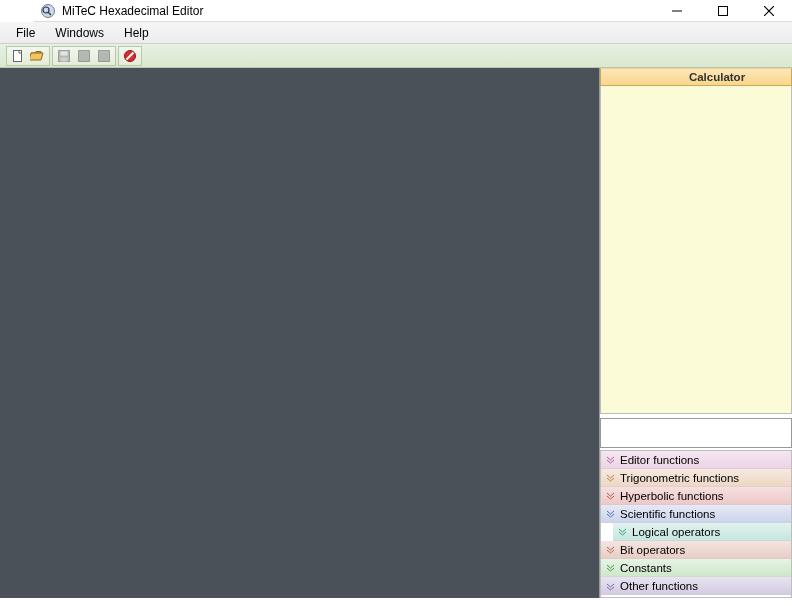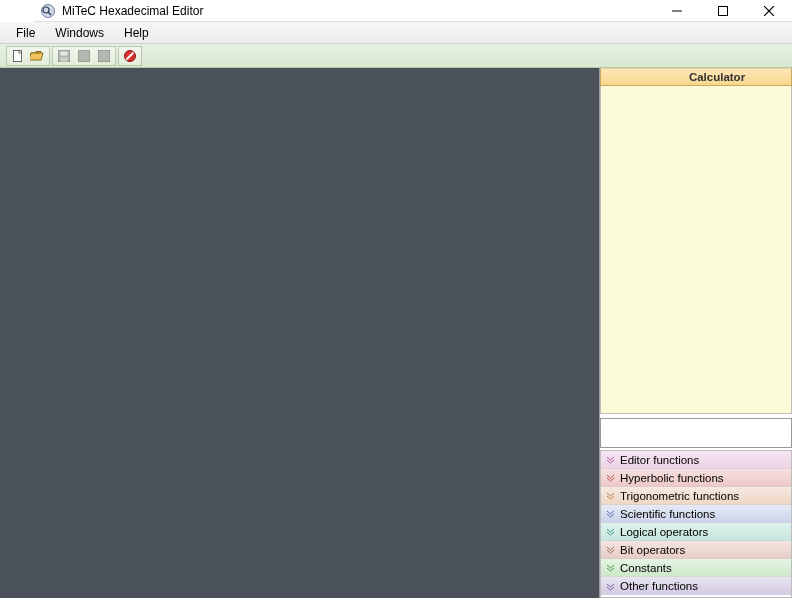--- a/index.html
+++ b/index.html
@@ -134,21 +134,21 @@
   }
   .chev {
     width: 10px; height: 10px;
     display: flex; align-items: center; justify-content: center;
   }
   .chev svg { display:block; }
   .fi0 { background: linear-gradient(#f6e6f2,#ecd4e6); }
   .fi1 { background: linear-gradient(#f6e9e0,#eed7c4); }
   .fi2 { background: linear-gradient(#f6e0e0,#eec8c8); }
   .fi3 { background: linear-gradient(#e6eaf6,#ccd4ec); }
-  .fi4 { background: linear-gradient(#e0f2ee,#c6e6de); }
+  .fi4 { background: linear-gradient(#e0f2ee,#c6e6de); margin-left: 12px; }
   .fi5 { background: linear-gradient(#f4e4e0,#e8cec6); }
   .fi6 { background: linear-gradient(#e6f4e4,#cee8ca); }
   .fi7 { background: linear-gradient(#e8e4f0,#d2cae2); border-bottom:none; }
 </style>
 </head>
 <body>
 
 <div class="titlebar">
   <span class="app-icon">
     <svg width="16" height="16" viewBox="0 0 16 16">
@@ -236,36 +236,36 @@
     <div class="calc-input"></div>
     <div class="func-list">
       <div class="func-item fi0">
         <span class="chev">
           <svg width="9" height="9">
               <path d="M1 2 L4.5 5 L8 2 M1 5 L4.5 8 L8 5" fill="none" stroke="#b15ca0" stroke-width="1"></path>
             </svg>
         </span>
         <span>Editor functions</span>
       </div>
+      <div class="func-item fi1">
+        <span class="chev">
+          <svg width="9" height="9">
+              <path d="M1 2 L4.5 5 L8 2 M1 5 L4.5 8 L8 5" fill="none" stroke="#b88044" stroke-width="1"></path>
+            </svg>
+        </span>
+        <span>Trigonometric functions</span>
+      </div>
       <div class="func-item fi2">
         <span class="chev">
           <svg width="9" height="9">
               <path d="M1 2 L4.5 5 L8 2 M1 5 L4.5 8 L8 5" fill="none" stroke="#b85a5a" stroke-width="1"></path>
             </svg>
         </span>
         <span>Hyperbolic functions</span>
       </div>
-      <div class="func-item fi1">
-        <span class="chev">
-          <svg width="9" height="9">
-              <path d="M1 2 L4.5 5 L8 2 M1 5 L4.5 8 L8 5" fill="none" stroke="#b88044" stroke-width="1"></path>
-            </svg>
-        </span>
-        <span>Trigonometric functions</span>
-      </div>
       <div class="func-item fi3">
         <span class="chev">
           <svg width="9" height="9">
               <path d="M1 2 L4.5 5 L8 2 M1 5 L4.5 8 L8 5" fill="none" stroke="#5a6ab8" stroke-width="1"></path>
             </svg>
         </span>
         <span>Scientific functions</span>
       </div>
       <div class="func-item fi4">
         <span class="chev">

